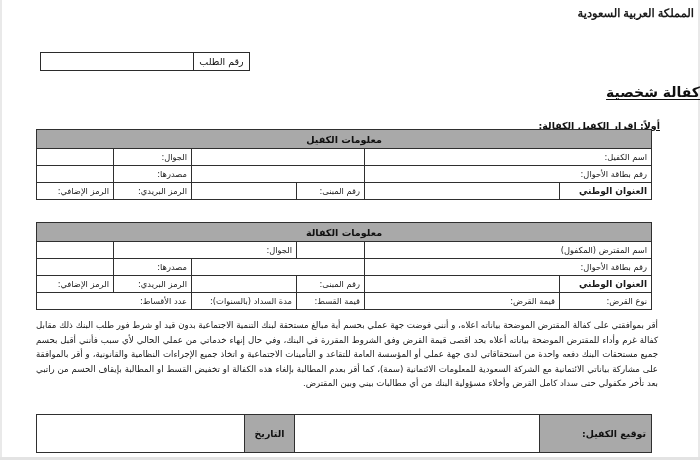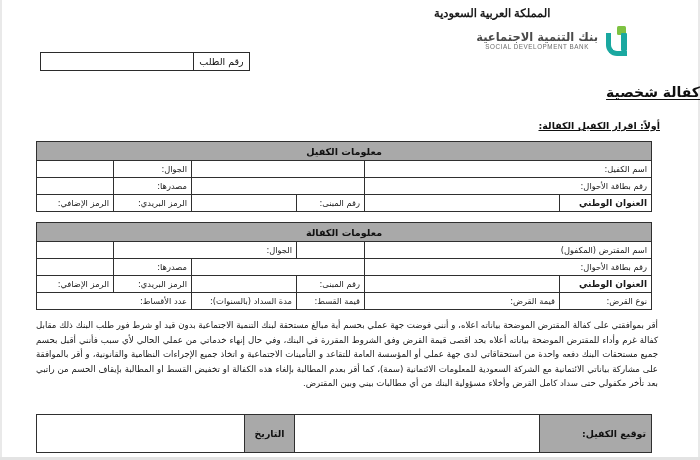--- a/index.html
+++ b/index.html
@@ -20,21 +20,21 @@
 
   
   .hdr {
     position: relative;
     height: 72px;
   }
   .kingdom {
     position: absolute;
     top: 6px; right: 6px;
     width: 260px;
-    text-align: left;
+    text-align: right;
     font-weight: bold;
     font-size: 11.5px;
     color: #1a1a1a;
     letter-spacing: 0px;
   }
   .logo-wrap {
     position: absolute;
     top: 26px; right: 68px;
     display: flex;
     align-items: center;
@@ -153,21 +153,21 @@
     text-align: center;
     font-size: 9.6px;
     font-weight: bold;
     height: 19px;
     color: #111;
   }
   .tbl td.lbl { text-align: right; }
   .tbl td.lbl-b { text-align: right; font-weight: bold; font-size: 9px; }
   .tbl td.blank { background: #fff; }
 
-  #tbl-kafeel { top: 141px; }
+  #tbl-kafeel { top: 129px; }
   #tbl-kafala { top: 222px; }
 
   
   .para {
     position: absolute;
     top: 318px; right: 42px;
     width: 622px;
     font-size: 8.6px;
     line-height: 14.6px;
     text-align: justify;
@@ -208,31 +208,20 @@
 
 <div class="page">
 
   <div class="edge-l"></div>
   <div class="edge-r"></div>
   <div class="edge-b"></div>
 
   <div class="hdr">
     <div class="kingdom">المملكة العربية السعودية</div>
 
-    <div class="logo-wrap">
-      <div class="logo-mark">
-        <div class="sq"></div>
-        <div class="hook"></div>
-        <div class="stem"></div>
-      </div>
-      <div class="logo-text">
-        <div class="logo-ar">بنك التنمية الاجتماعية</div>
-        <div class="logo-en">SOCIAL DEVELOPMENT BANK</div>
-      </div>
-    </div>
   </div>
 
   <div class="reqnum">
     <div class="lbl">رقم الطلب</div>
     <div class="fill"></div>
   </div>
 
   <div class="doc-title">كفالة شخصية</div>
 
   <div class="sec-lead">أولاً: اقرار الكفيل الكفالة:</div>

